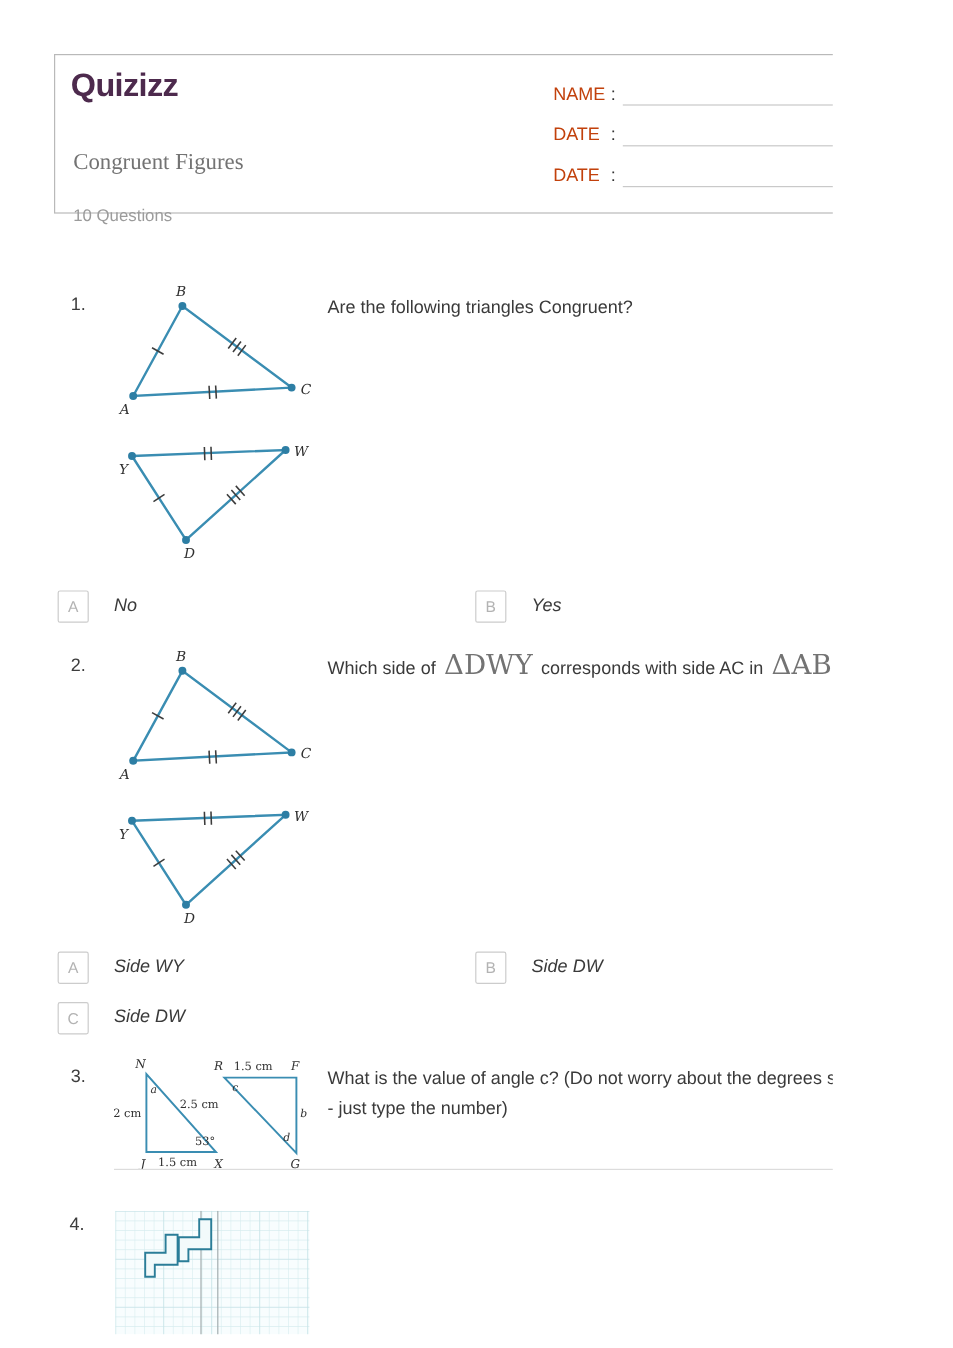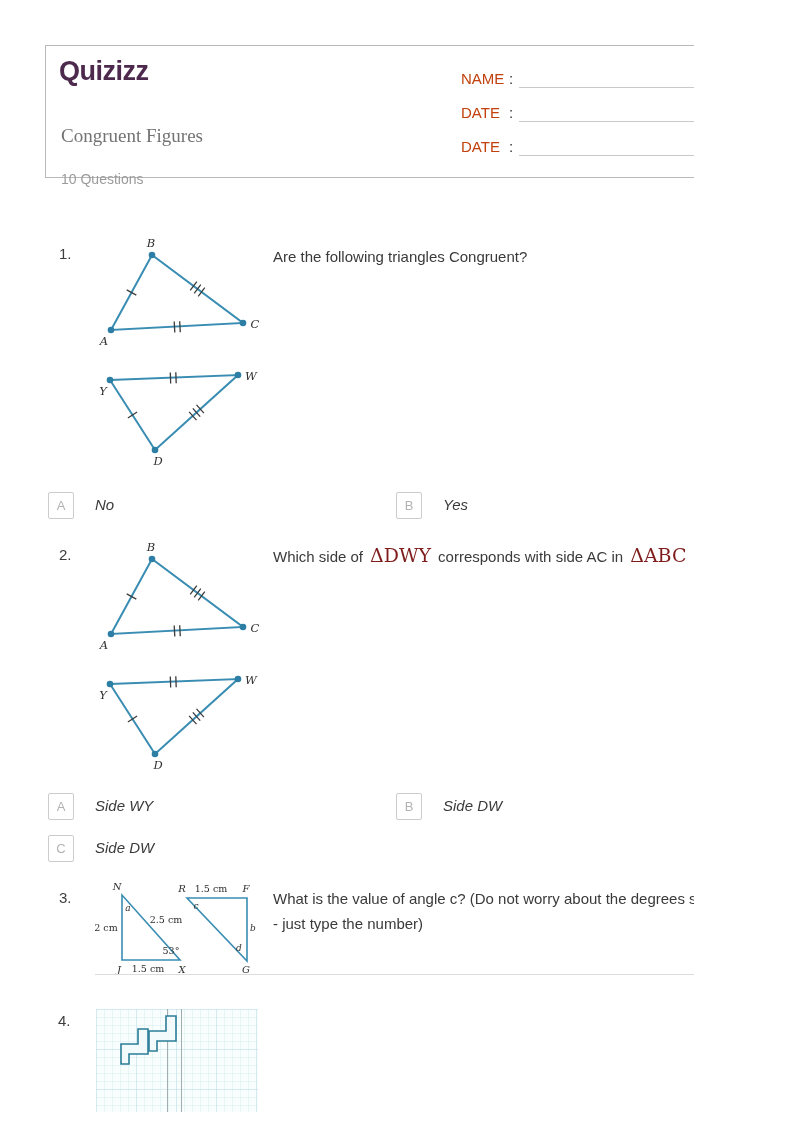--- a/index.html
+++ b/index.html
@@ -14,21 +14,21 @@
         color:#4d2a4d;letter-spacing:-0.5px;font-family:"Liberation Sans",sans-serif;}
   .ws-title{position:absolute;left:15px;top:79px;font-size:19px;color:#737373;font-family:Liberation Serif, serif;}
   .ws-sub{position:absolute;left:15px;top:101px;font-size:14px;color:#9b9b9b;margin-top:24px;}
   .field-row{position:absolute;left:375px;width:313px;height:20px;display:flex;align-items:flex-end;}
   .field-label{font-size:15px;color:#c2410c;width:48px;flex:0 0 auto;line-height:18px;margin-left:40px;}
   .field-colon{font-size:15px;color:#333;line-height:18px;margin-right:6px;}
   .field-line{flex:1 1 auto;border-bottom:1px solid #c9c9c9;height:16px;}
 
   .q-num{position:absolute;font-size:15px;color:#3d3d3d;}
   .q-text{position:absolute;left:273px;width:472px;font-size:15px;line-height:25px;color:#3a3a3a;}
-  .math{font-family:"DejaVu Serif",serif;font-size:19px;color:#7f1d1d;margin:16px 7px;}
+  .math{font-family:"DejaVu Serif",serif;font-size:23px;color:#737373;margin:16px 7px;}
 
   
   .opt-box{position:absolute;width:24px;height:25px;border:1px solid #cccccc;border-radius:2px;
            color:#b3b3b3;font-size:13px;display:flex;align-items:center;justify-content:center;}
   .opt-label{position:absolute;font-size:15px;color:#3a3a3a;line-height:25px;font-style:italic;}
 
   .divider{position:absolute;left:95px;width:650px;height:1px;background:#dcdcdc;}
 
   svg text{font-family:"DejaVu Serif",serif;fill:#2f2f2f;}
   .vtx{font-size:11.5px;font-style:italic;}

